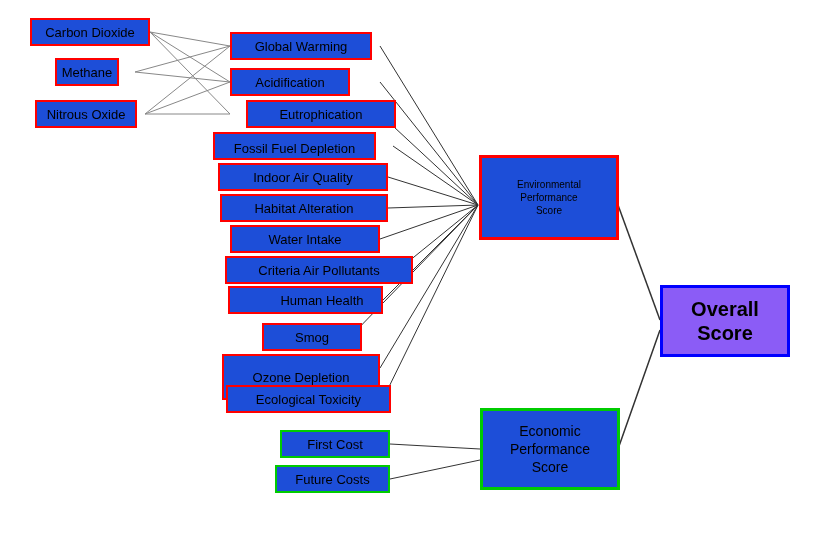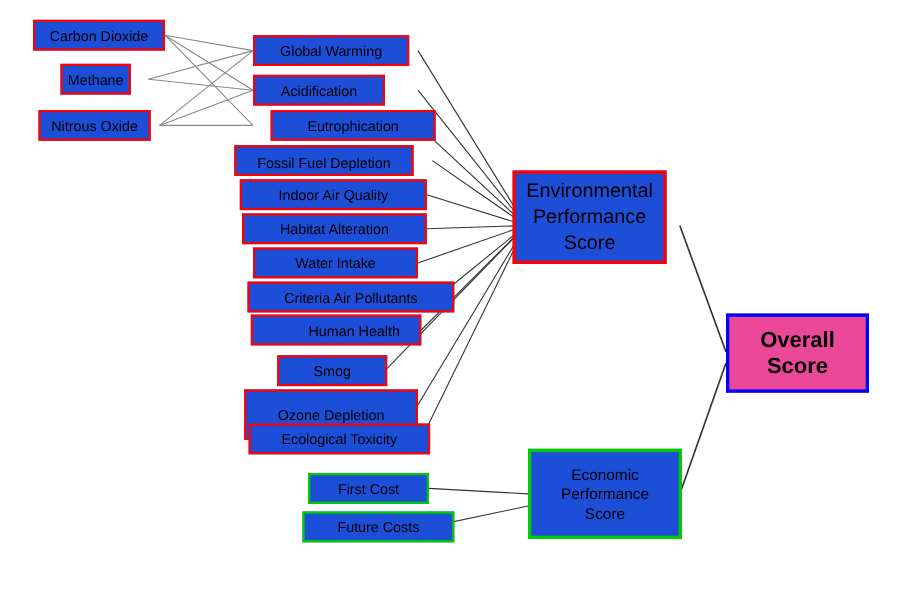--- a/index.html
+++ b/index.html
@@ -29,21 +29,21 @@
       justify-content: center;
     }
     .node-red {
       border: 2px solid red;
     }
     .node-green {
       border: 2px solid #00cc00;
     }
     .node-blue {
       border: 3px solid blue;
-      background: #ec4899;
+      background: #8b5cf6;
       font-weight: bold;
       font-size: 18px;
     }
     .node-red-large {
       border: 3px solid red;
     }
   </style>
 </head>
 <body>
 
@@ -128,38 +128,38 @@
 </div>
 <div class="node node-red" style="left:230px; top:225px; width:150px; height:28px;">
   <span>Water Intake</span>
 </div>
 <div class="node node-red" style="left:210px; top:256px; width:188px; height:28px;margin-left:15px;">
   <span>Criteria Air Pollutants</span>
 </div>
 <div class="node node-red" style="left:228px; top:286px; width:155px; height:28px;padding-left:38px;">
   <span>Human Health</span>
 </div>
-<div class="node node-red" style="left:252px; top:323px; width:100px; height:28px;">
+<div class="node node-red" style="left:262px; top:323px; width:100px; height:28px;">
   <span>Smog</span>
 </div>
 <div class="node node-red" style="left:222px; top:354px; width:158px; height:46px;">
   <span>Ozone Depletion</span>
 </div>
 <div class="node node-red" style="left:226px; top:385px; width:165px; height:28px;">
   <span>Ecological Toxicity</span>
 </div>
 
 <div class="node node-green" style="left:280px; top:430px; width:110px; height:28px;">
   <span>First Cost</span>
 </div>
-<div class="node node-green" style="left:275px; top:465px; width:138px; height:28px;">
+<div class="node node-green" style="left:275px; top:465px; width:115px; height:28px;">
   <span>Future Costs</span>
 </div>
 
-<div class="node node-red-large" style="left:466px; top:155px; width:140px; height:85px; font-size:18px; line-height:1.3; flex-direction:column;">
+<div class="node node-red-large" style="left:479px; top:155px; width:140px; height:85px; font-size:10px; line-height:1.3; flex-direction:column;">
   <span>Environmental<br>Performance<br>Score</span>
 </div>
 
 <div class="node node-green" style="left:480px; top:408px; width:140px; height:82px; font-size:14px; border-width:3px; line-height:1.3; flex-direction:column;">
   <span>Economic<br>Performance<br>Score</span>
 </div>
 
 <div class="node node-blue" style="left:660px; top:285px; width:130px; height:72px; font-size:20px; line-height:1.2; flex-direction:column;">
   <span>Overall<br>Score</span>
 </div>

